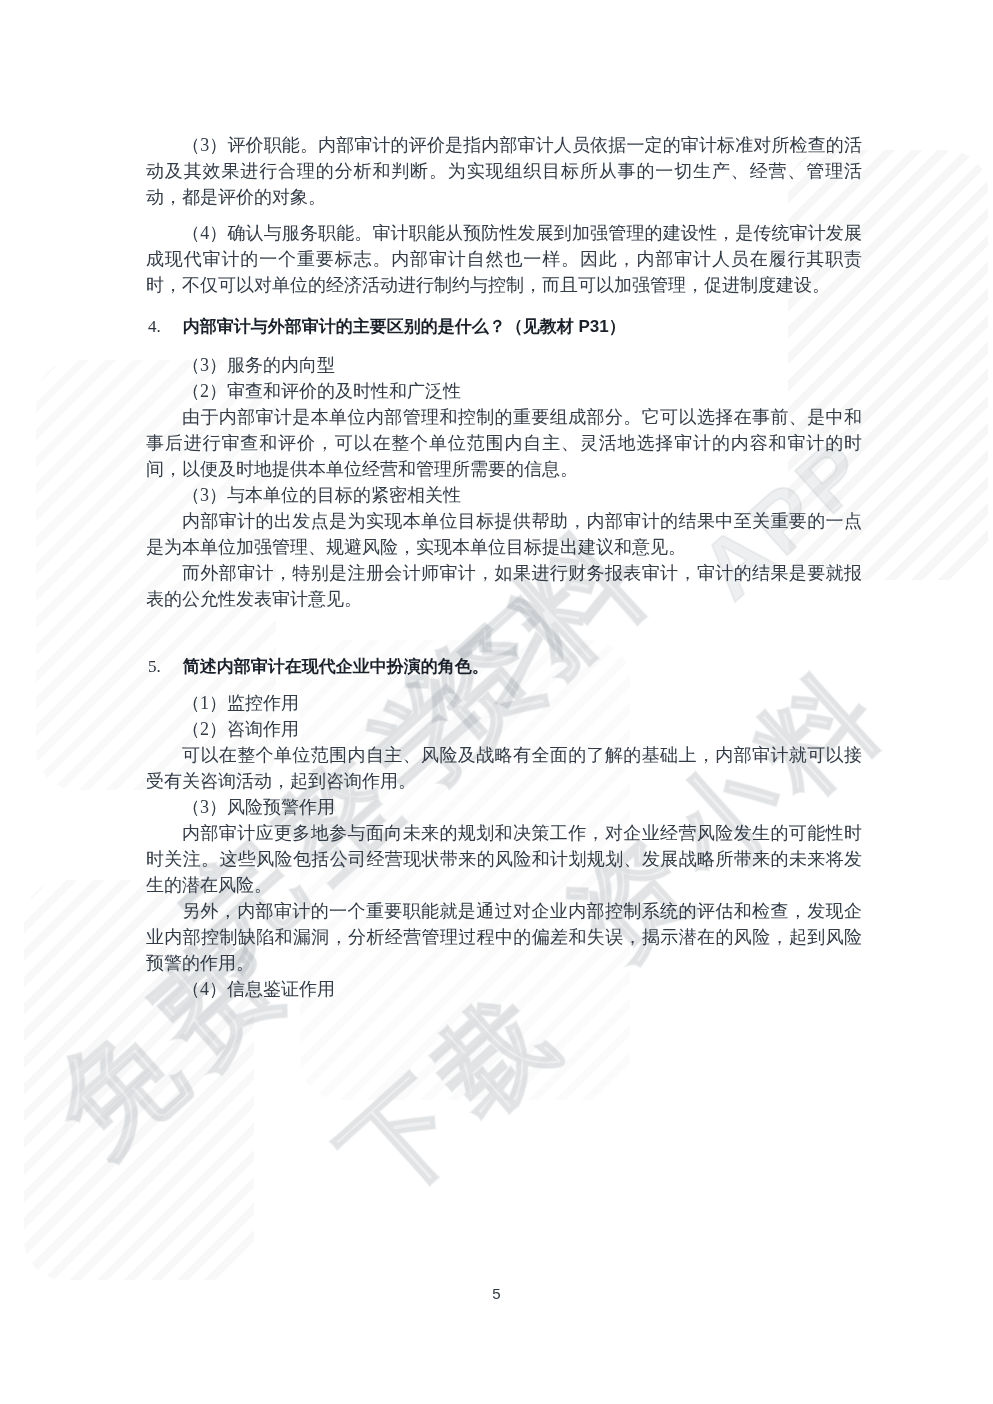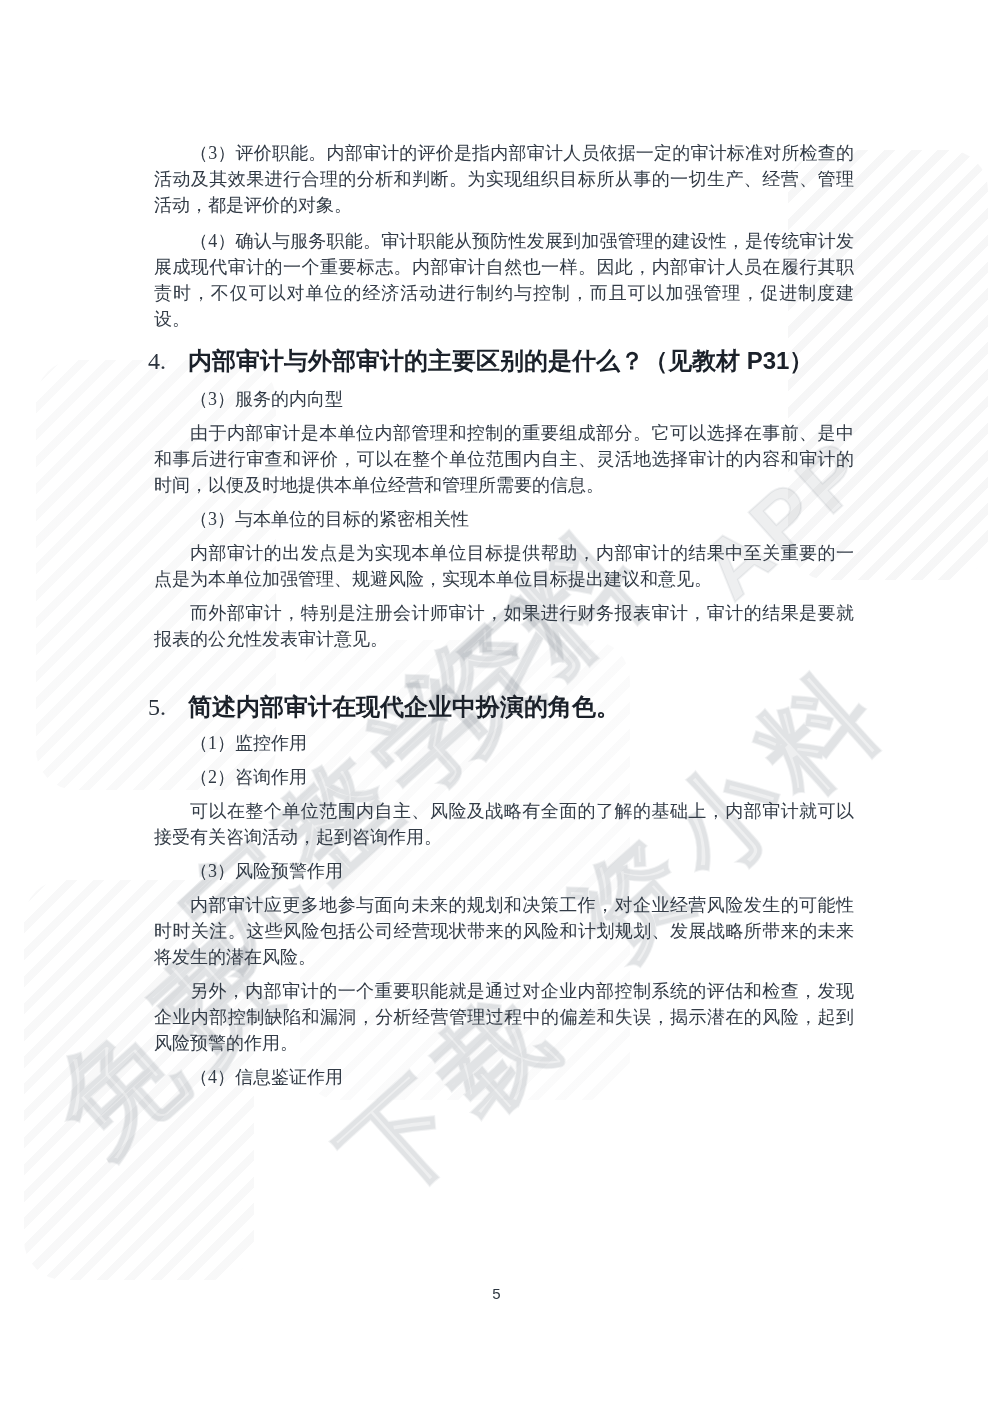--- a/index.html
+++ b/index.html
@@ -42,26 +42,26 @@
   .st-3 { left:24px;  top:880px;  width:230px; height:400px; opacity:.8; }
   .st-4 { left:300px; top:640px;  width:330px; height:460px; opacity:.5; }
 
   
   .content {
     position:absolute;
     left:146px; top:132px; width:716px;
     font-size:18px; line-height:26px;
     text-align:justify;
   }
-  .para { margin:8px; text-indent:2em; }
+  .para { margin:0; text-indent:2em; }
   .intro-para { margin-bottom:10px; }
   .q-heading {
     margin:14px 0 10px 2px;
     font-family:"Liberation Sans","DejaVu Sans",sans-serif;
-    font-size:24px; line-height:30px; font-weight:bold;
+    font-size:17px; line-height:30px; font-weight:bold;
     color:#1b212a; text-align:left;
   }
   .q-heading.second { margin-top:40px; margin-bottom:8px; }
   .q-num {
     font-family:"Liberation Serif","DejaVu Serif",serif;
     font-weight:normal; color:#2a323c;
     margin-right:22px;
   }
   .q-body { }
 
@@ -96,20 +96,21 @@
 
     <p class="para intro-para">（3）评价职能。内部审计的评价是指内部审计人员依据一定的审计标准对所检查的活动及其效果进行合理的分析和判断。为实现组织目标所从事的一切生产、经营、管理活动，都是评价的对象。</p>
     <p class="para intro-para">（4）确认与服务职能。审计职能从预防性发展到加强管理的建设性，是传统审计发展成现代审计的一个重要标志。内部审计自然也一样。因此，内部审计人员在履行其职责时，不仅可以对单位的经济活动进行制约与控制，而且可以加强管理，促进制度建设。</p>
 
     <h2 class="q-heading">
       <span class="q-num">4.</span><span class="q-title">内部审计与外部审计的主要区别的是什么？（见教材 P31）</span>
     </h2>
     <div class="q-body">
 
     <p class="para">（3）服务的内向型</p>
+        <p class="para">（2）审查和评价的及时性和广泛性</p>
         <p class="para">由于内部审计是本单位内部管理和控制的重要组成部分。它可以选择在事前、是中和事后进行审查和评价，可以在整个单位范围内自主、灵活地选择审计的内容和审计的时间，以便及时地提供本单位经营和管理所需要的信息。</p>
         <p class="para">（3）与本单位的目标的紧密相关性</p>
         <p class="para">内部审计的出发点是为实现本单位目标提供帮助，内部审计的结果中至关重要的一点是为本单位加强管理、规避风险，实现本单位目标提出建议和意见。</p>
         <p class="para">而外部审计，特别是注册会计师审计，如果进行财务报表审计，审计的结果是要就报表的公允性发表审计意见。</p>
       </div>
 
     <h2 class="q-heading second">
       <span class="q-num">5.</span><span class="q-title">简述内部审计在现代企业中扮演的角色。</span>
     </h2>
     <div class="q-body">

